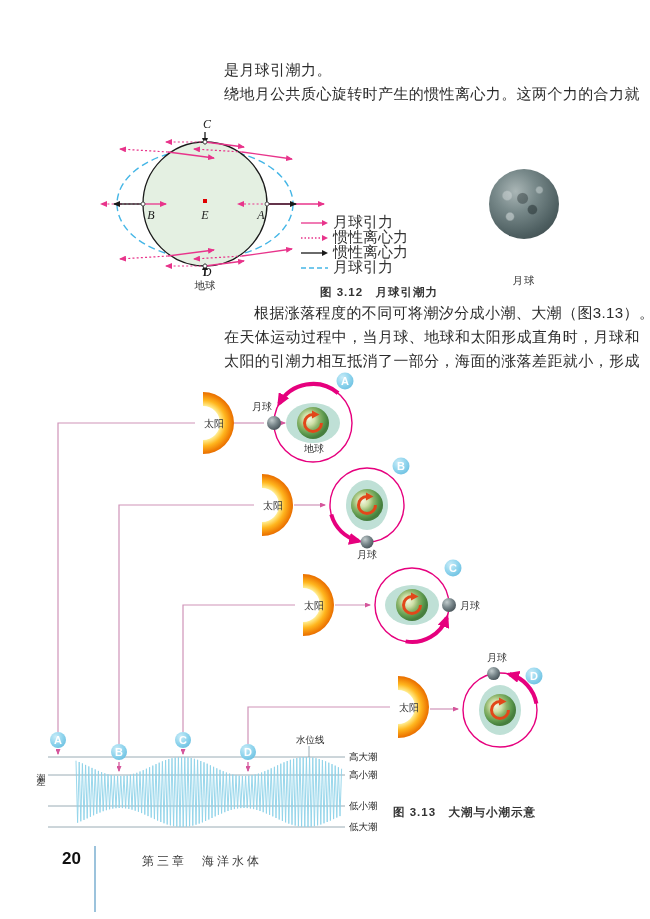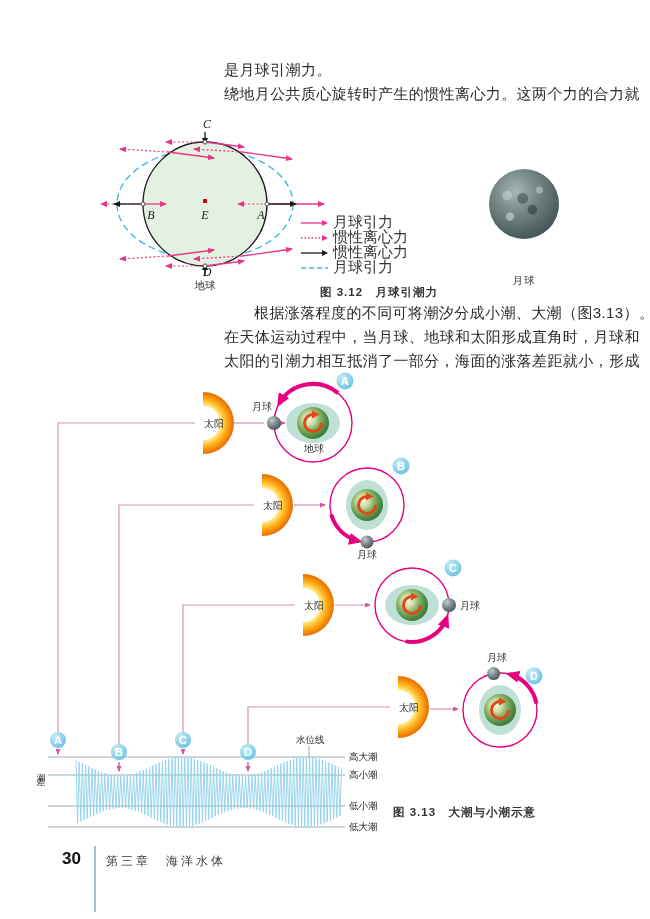--- a/index.html
+++ b/index.html
@@ -15,21 +15,21 @@
   .moon-photo{width:70px;height:70px;border-radius:50%;
     background:
       radial-gradient(circle at 62% 58%, rgba(35,47,49,.55) 0 7%, transparent 9%),
       radial-gradient(circle at 30% 68%, rgba(228,234,234,.5) 0 5%, transparent 7%),
       radial-gradient(circle at 72% 30%, rgba(220,228,228,.45) 0 4%, transparent 6%),
       radial-gradient(circle at 48% 42%, rgba(28,38,40,.4) 0 9%, transparent 11%),
       radial-gradient(circle at 26% 38%, rgba(225,230,230,.4) 0 6%, transparent 8%),
       radial-gradient(circle at 38% 32%, #aab6b6 0%, #78898a 32%, #4e5f61 68%, #333e40 100%);}
   .moon-caption{font-size:10.5px;color:#333;text-align:center;width:46px;letter-spacing:1px;}
   .footer-page{font-size:17px;font-weight:bold;color:#111;}
-  .footer-chapter{font-size:12px;color:#3a3a3a;letter-spacing:3px;white-space:nowrap;}
+  .footer-chapter{font-size:12px;color:#3a3a3a;letter-spacing:3px;white-space:nowrap;margin-left:36px;}
   .footer-vline{width:2px;height:66px;background:#9cc3dc;}
   svg text{font-family:"Liberation Sans",sans-serif;fill:#333;}
   .pt-label{font-family:"Liberation Serif",serif;font-style:italic;font-size:12px;fill:#1a1a1a;}
   .obj-label{font-size:10px;fill:#333;}
   .badge-letter{font-size:11px;font-weight:bold;fill:#fff;}
   .lvl-label{font-size:9.5px;fill:#222;}
 </style>
 </head>
 <body>
 
@@ -282,17 +282,17 @@
   <div class="abs moon-caption" style="left:501px;top:274px;">月球</div>
 
   <div class="abs" style="left:224px;top:301px;">
     <div class="body-text indent">根据涨落程度的不同可将潮汐分成小潮、大潮（图3.13）。</div>
     <div class="body-text">在天体运动过程中，当月球、地球和太阳形成直角时，月球和</div>
     <div class="body-text">太阳的引潮力相互抵消了一部分，海面的涨落差距就小，形成</div>
   </div>
 
   <div class="abs fig-caption" style="left:393px;top:805px;text-align:right;">图 3.13　大潮与小潮示意</div>
 
-  <div class="abs footer-page" style="left:62px;top:849px;">30</div>
+  <div class="abs footer-page" style="left:62px;top:849px;">20</div>
   <div class="abs footer-vline" style="left:94px;top:846px;"></div>
   <div class="abs footer-chapter" style="left:106px;top:853px;">第三章　海洋水体</div>
 
 </div>
 
 </body></html>

